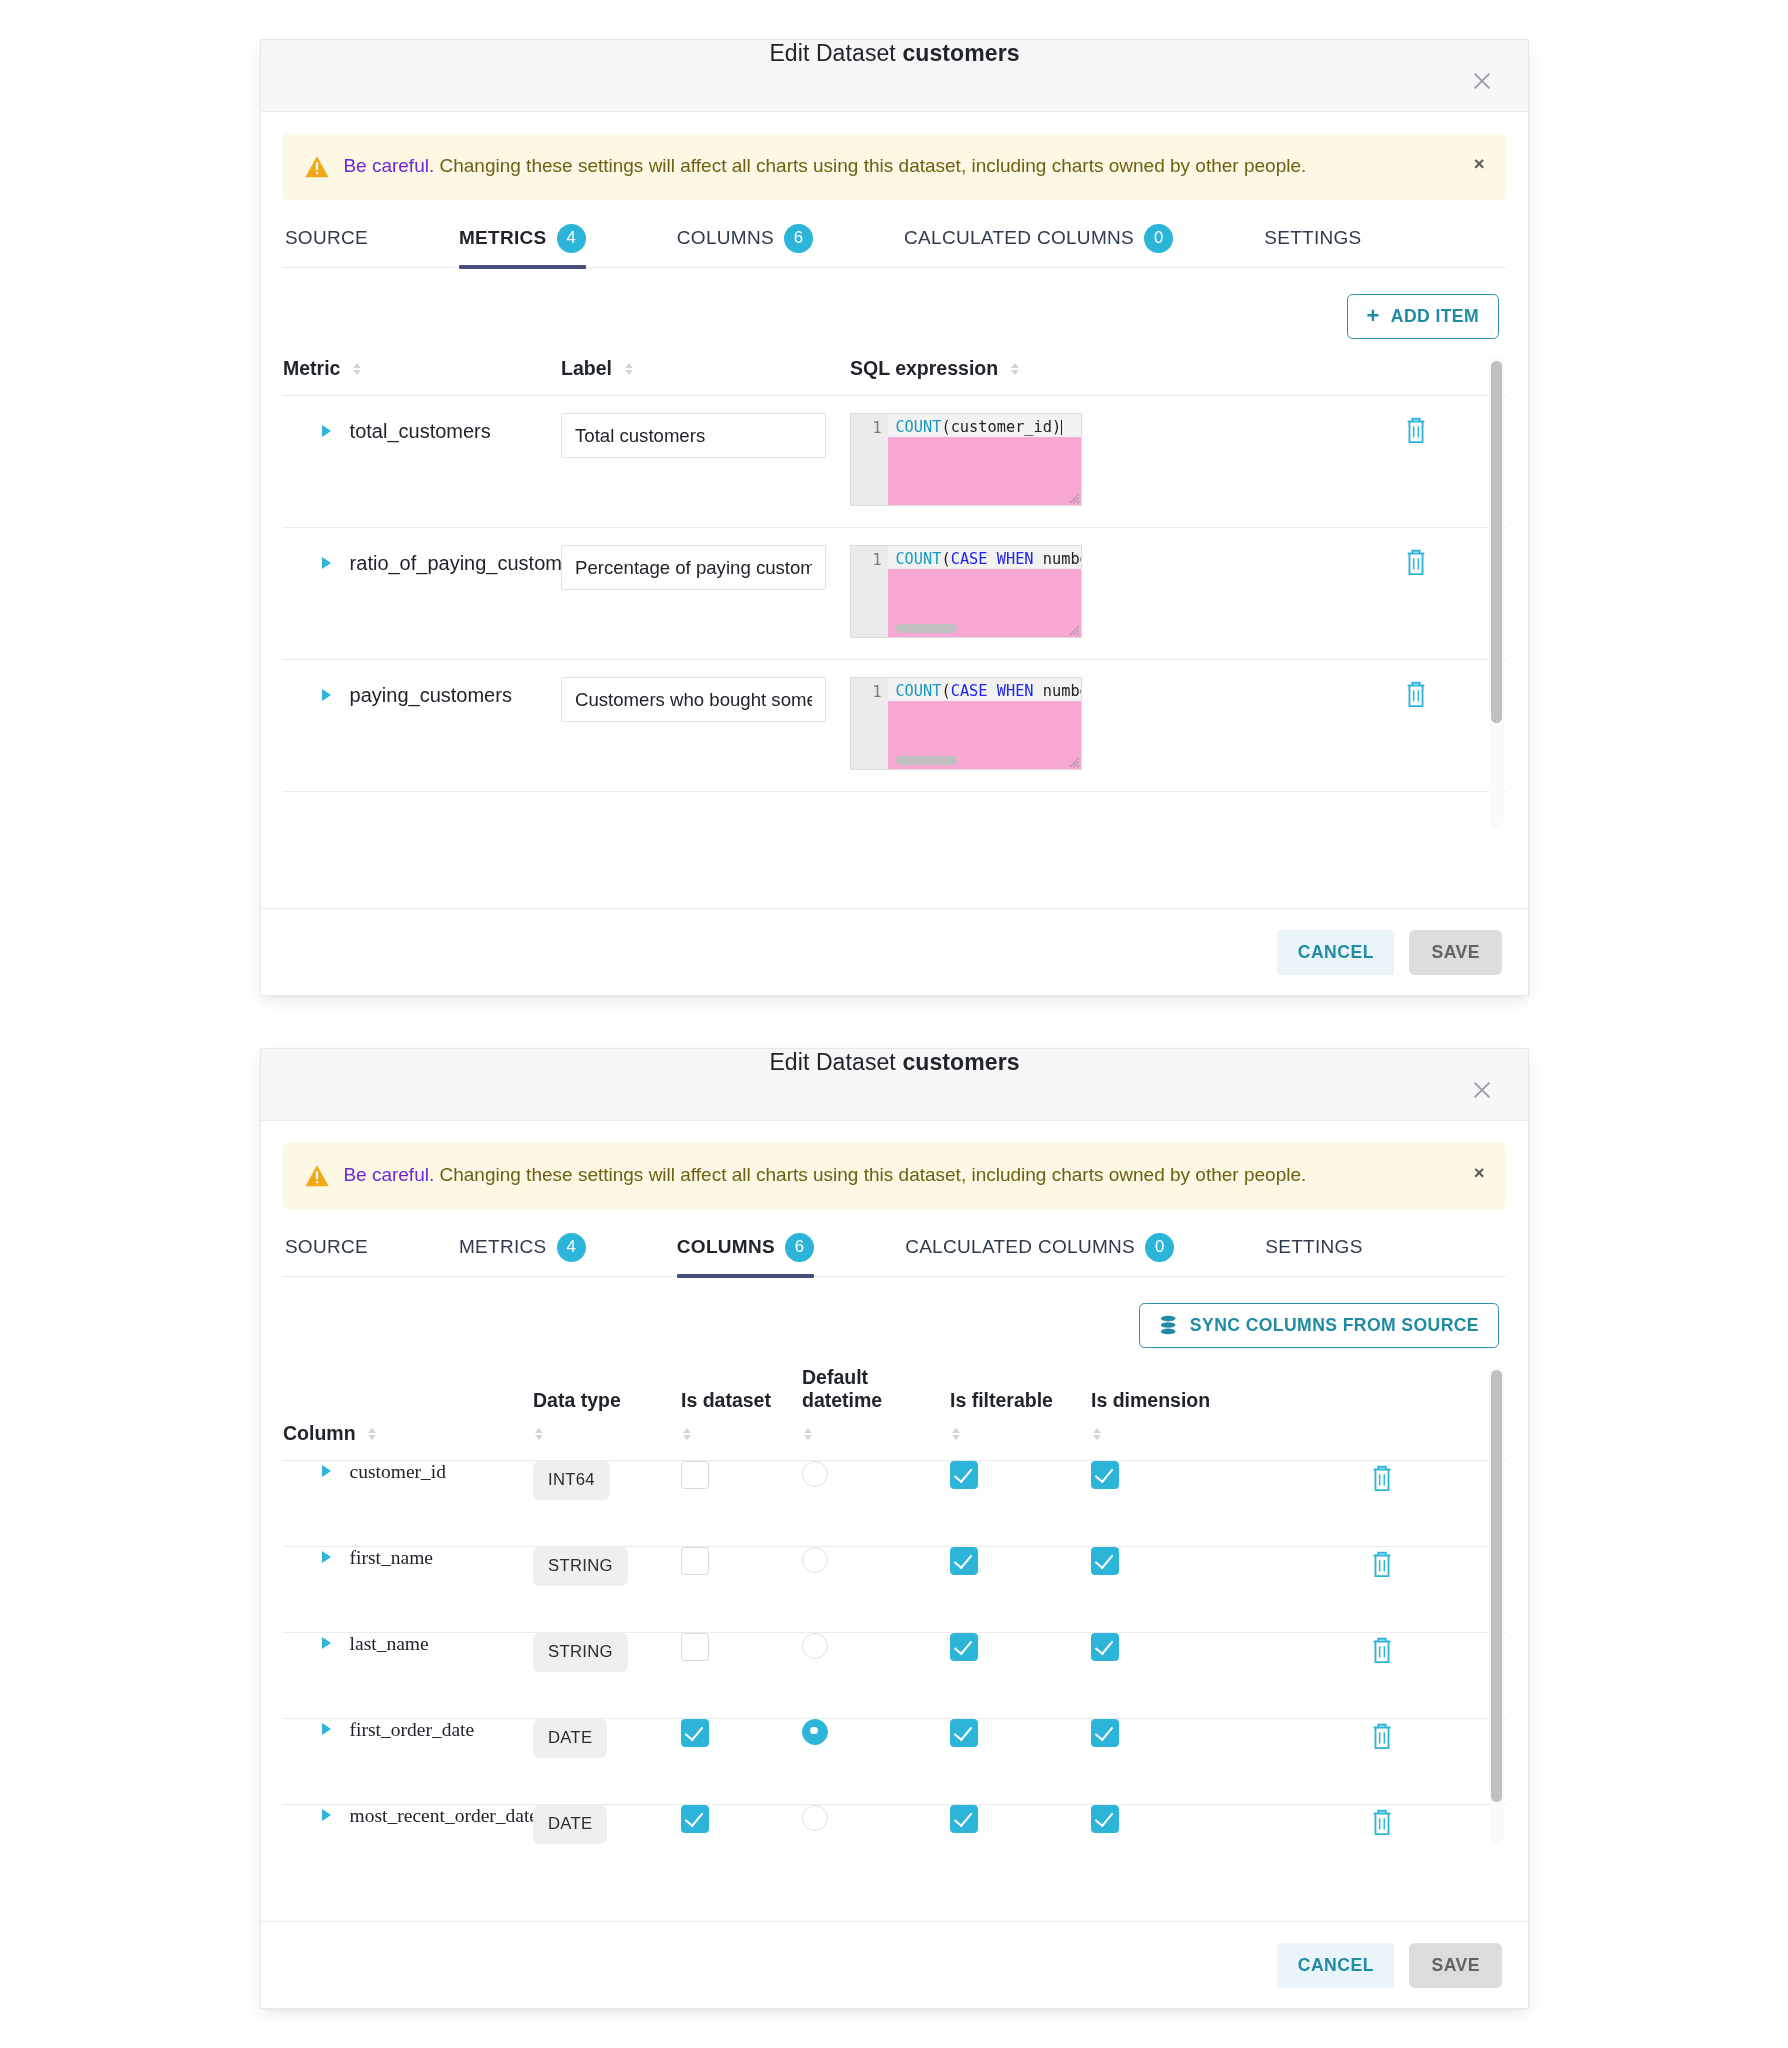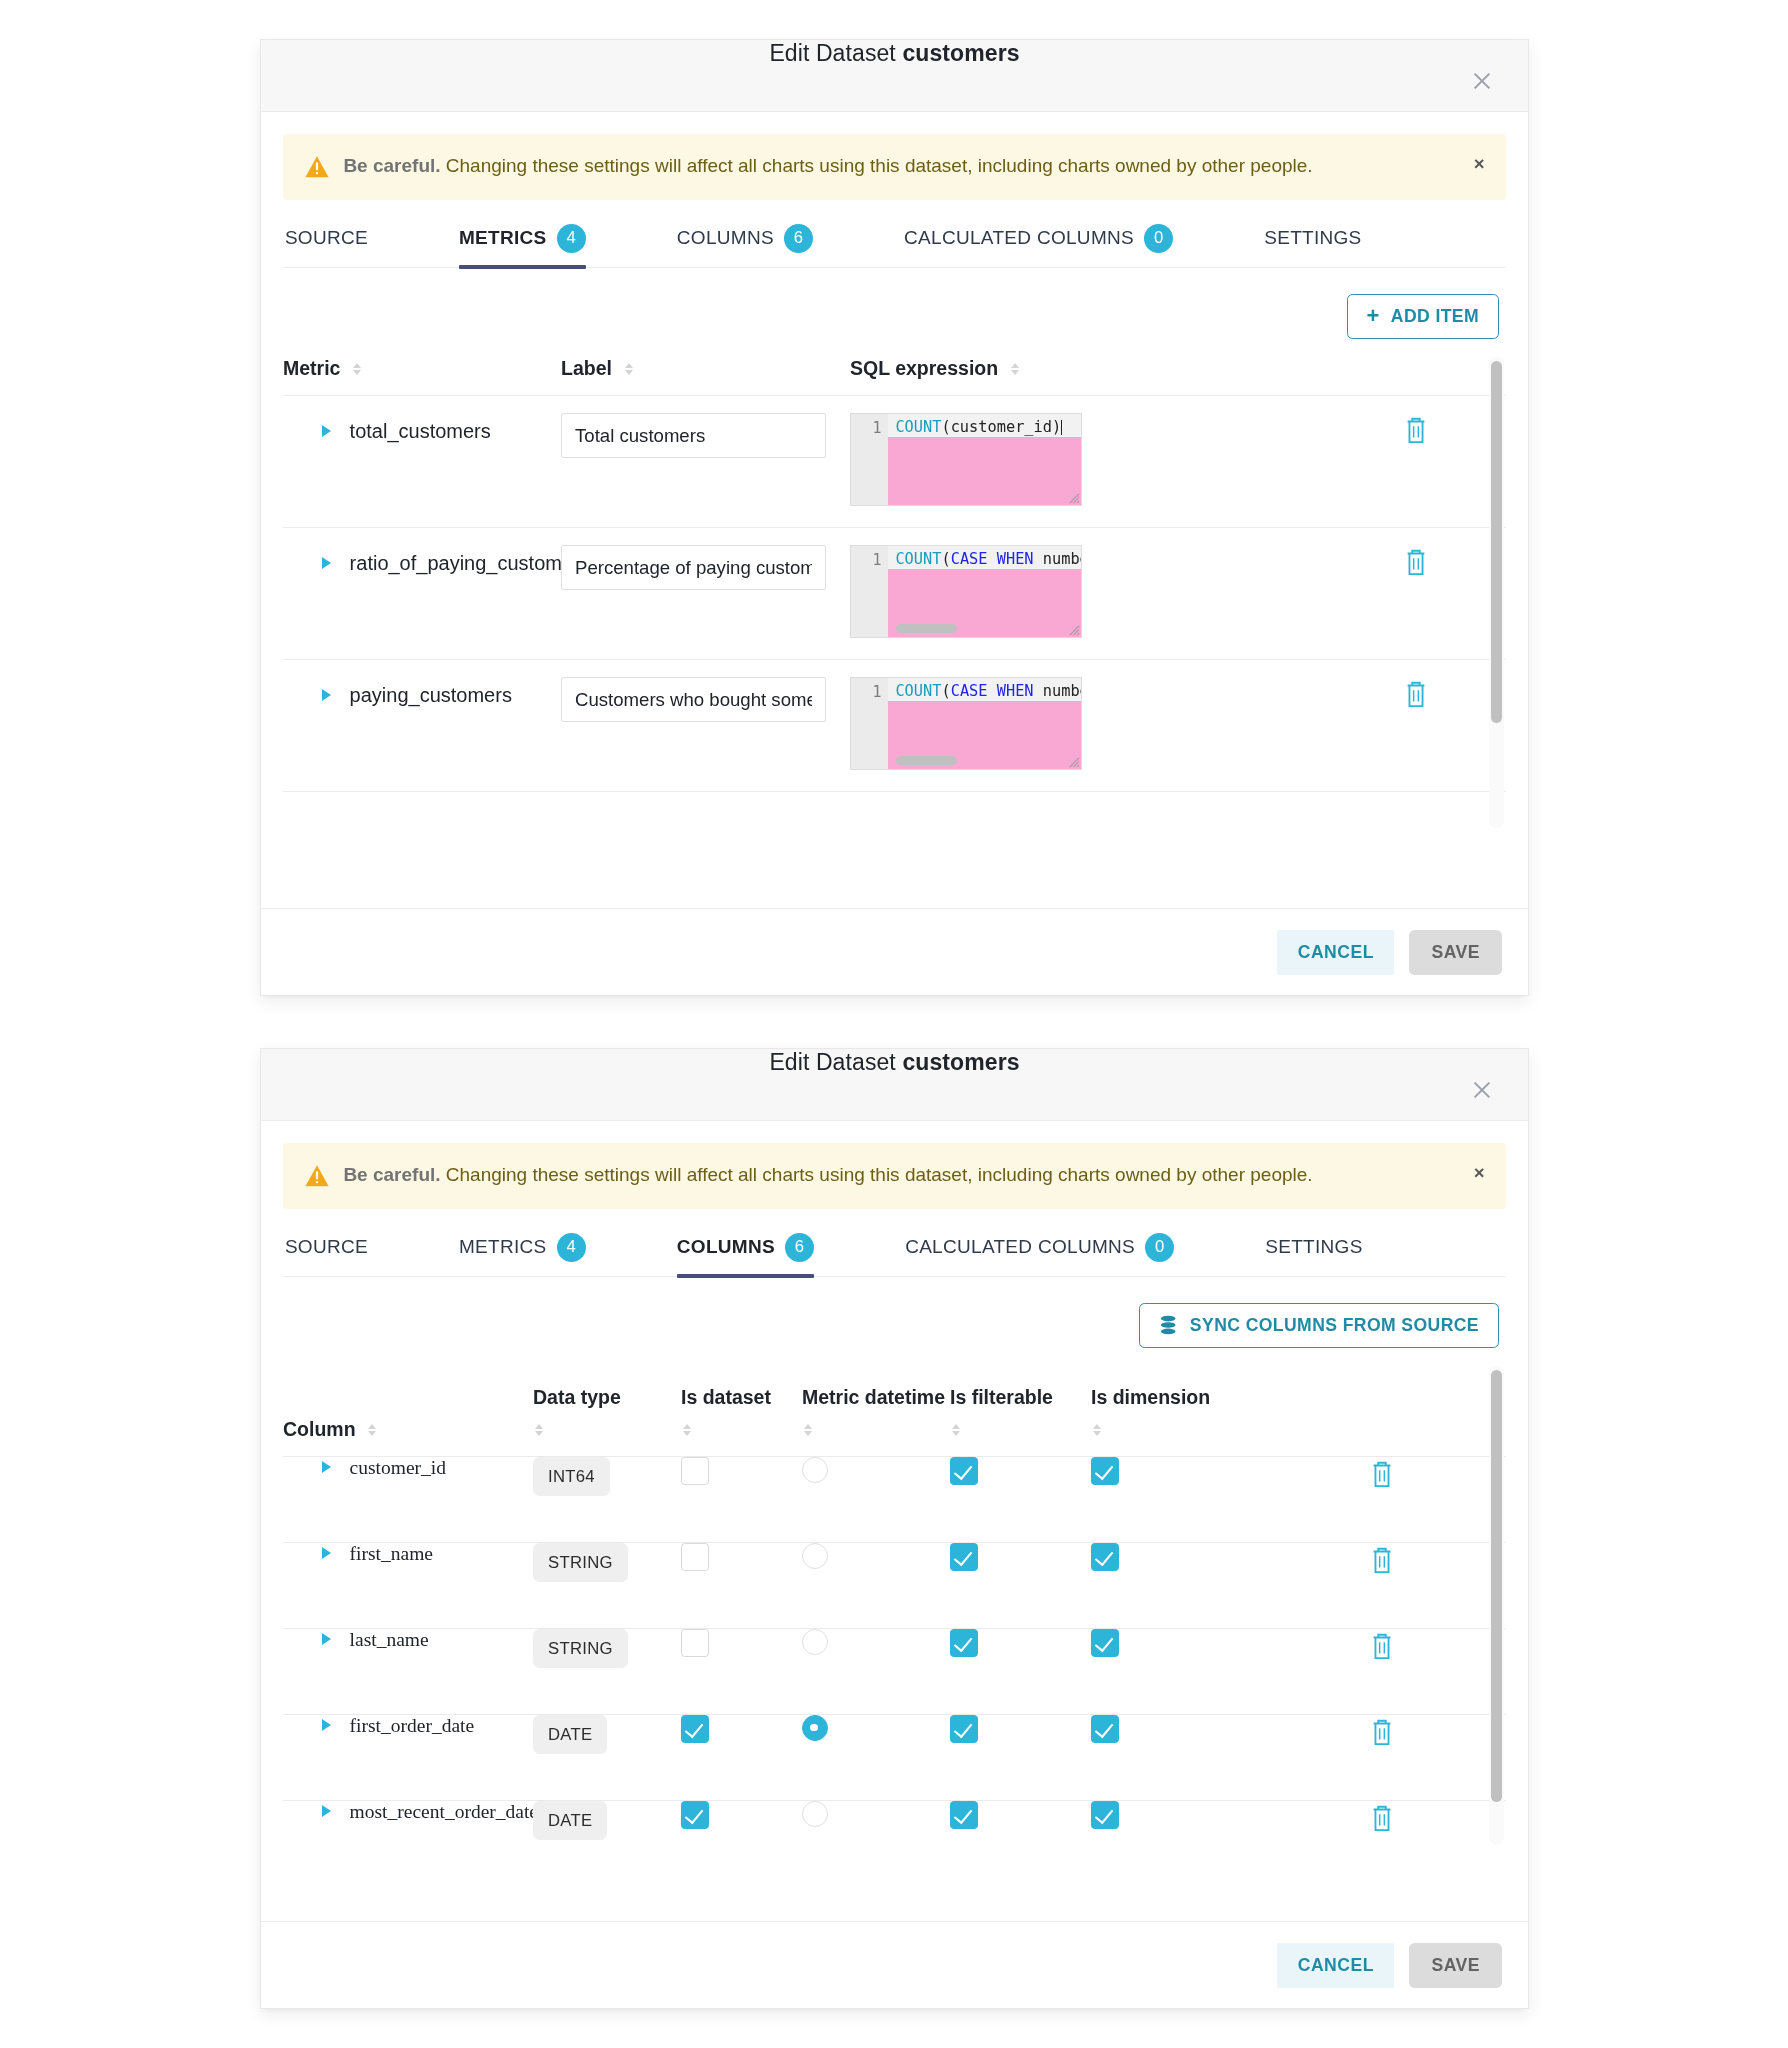--- a/index.html
+++ b/index.html
@@ -67,21 +67,21 @@
     width: 26px; height: 26px;
     margin-right: 13px;
     margin-top: 1.9px;
   }
   .alert-text {
     font-size: 19px;
     line-height: 1.5;
     color: #6b6015;
     max-width: 1039px;
   }
-  .alert-text b { color: #737373; font-weight: 700; }
+  .alert-text b { color: #6d28d9; font-weight: 400; }
   .alert-close {
     position: absolute;
     right: 20.4px;
     top: 20.4px;
     font-size: 18.6px;
     color: #595959;
     line-height: 1;
     cursor: pointer;
     font-weight: 700;
   }
@@ -725,21 +725,21 @@
                   </span>
               </th>
               <th style="text-align:left;">
                 <div style="margin-bottom:9.3px;">Is dataset</div>
                 <span class="sortctl" style="margin-left:1.9px;">
                     <i class="up"></i>
                     <i class="dn"></i>
                   </span>
               </th>
               <th style="text-align:left;">
-                <div style="margin-bottom:9.3px;">Metric datetime</div>
+                <div style="margin-bottom:9.3px;">Default datetime</div>
                 <span class="sortctl" style="margin-left:1.9px;">
                     <i class="up"></i>
                     <i class="dn"></i>
                   </span>
               </th>
               <th style="text-align:left;">
                 <div style="margin-bottom:9.3px;">Is filterable</div>
                 <span class="sortctl" style="margin-left:1.9px;">
                     <i class="up"></i>
                     <i class="dn"></i>

